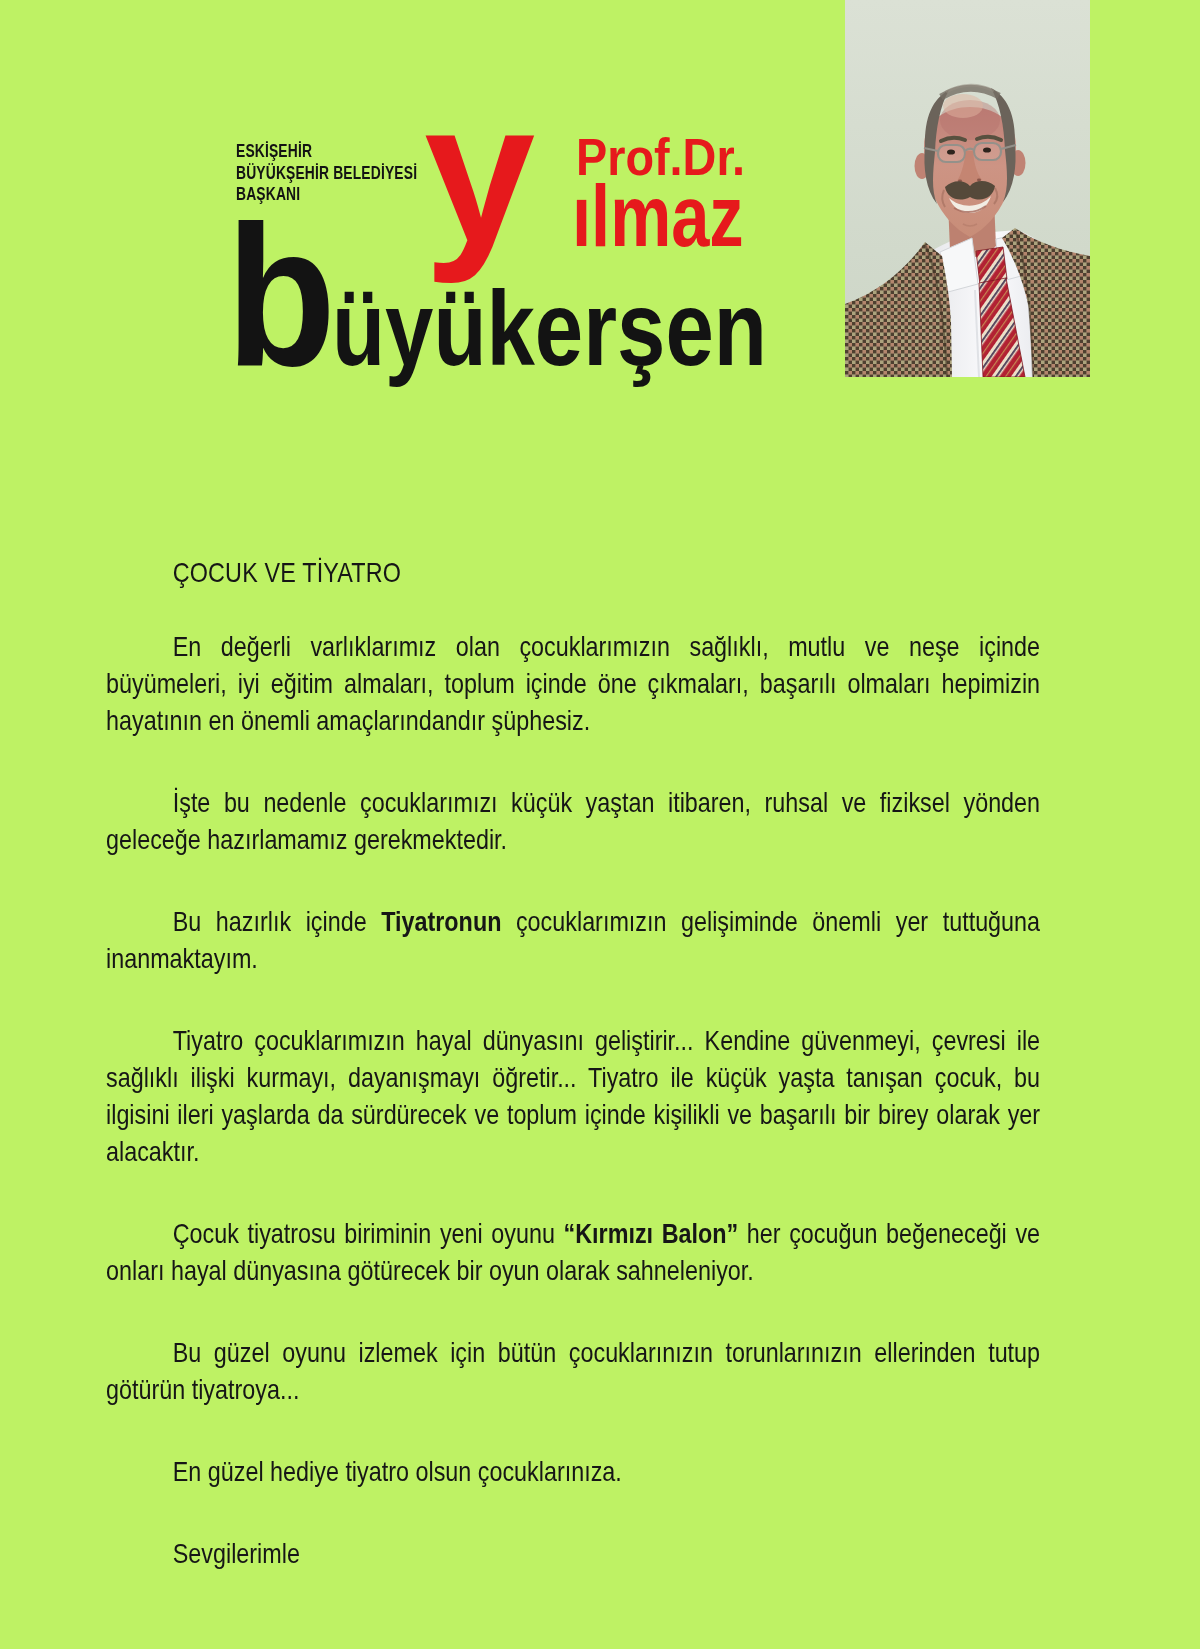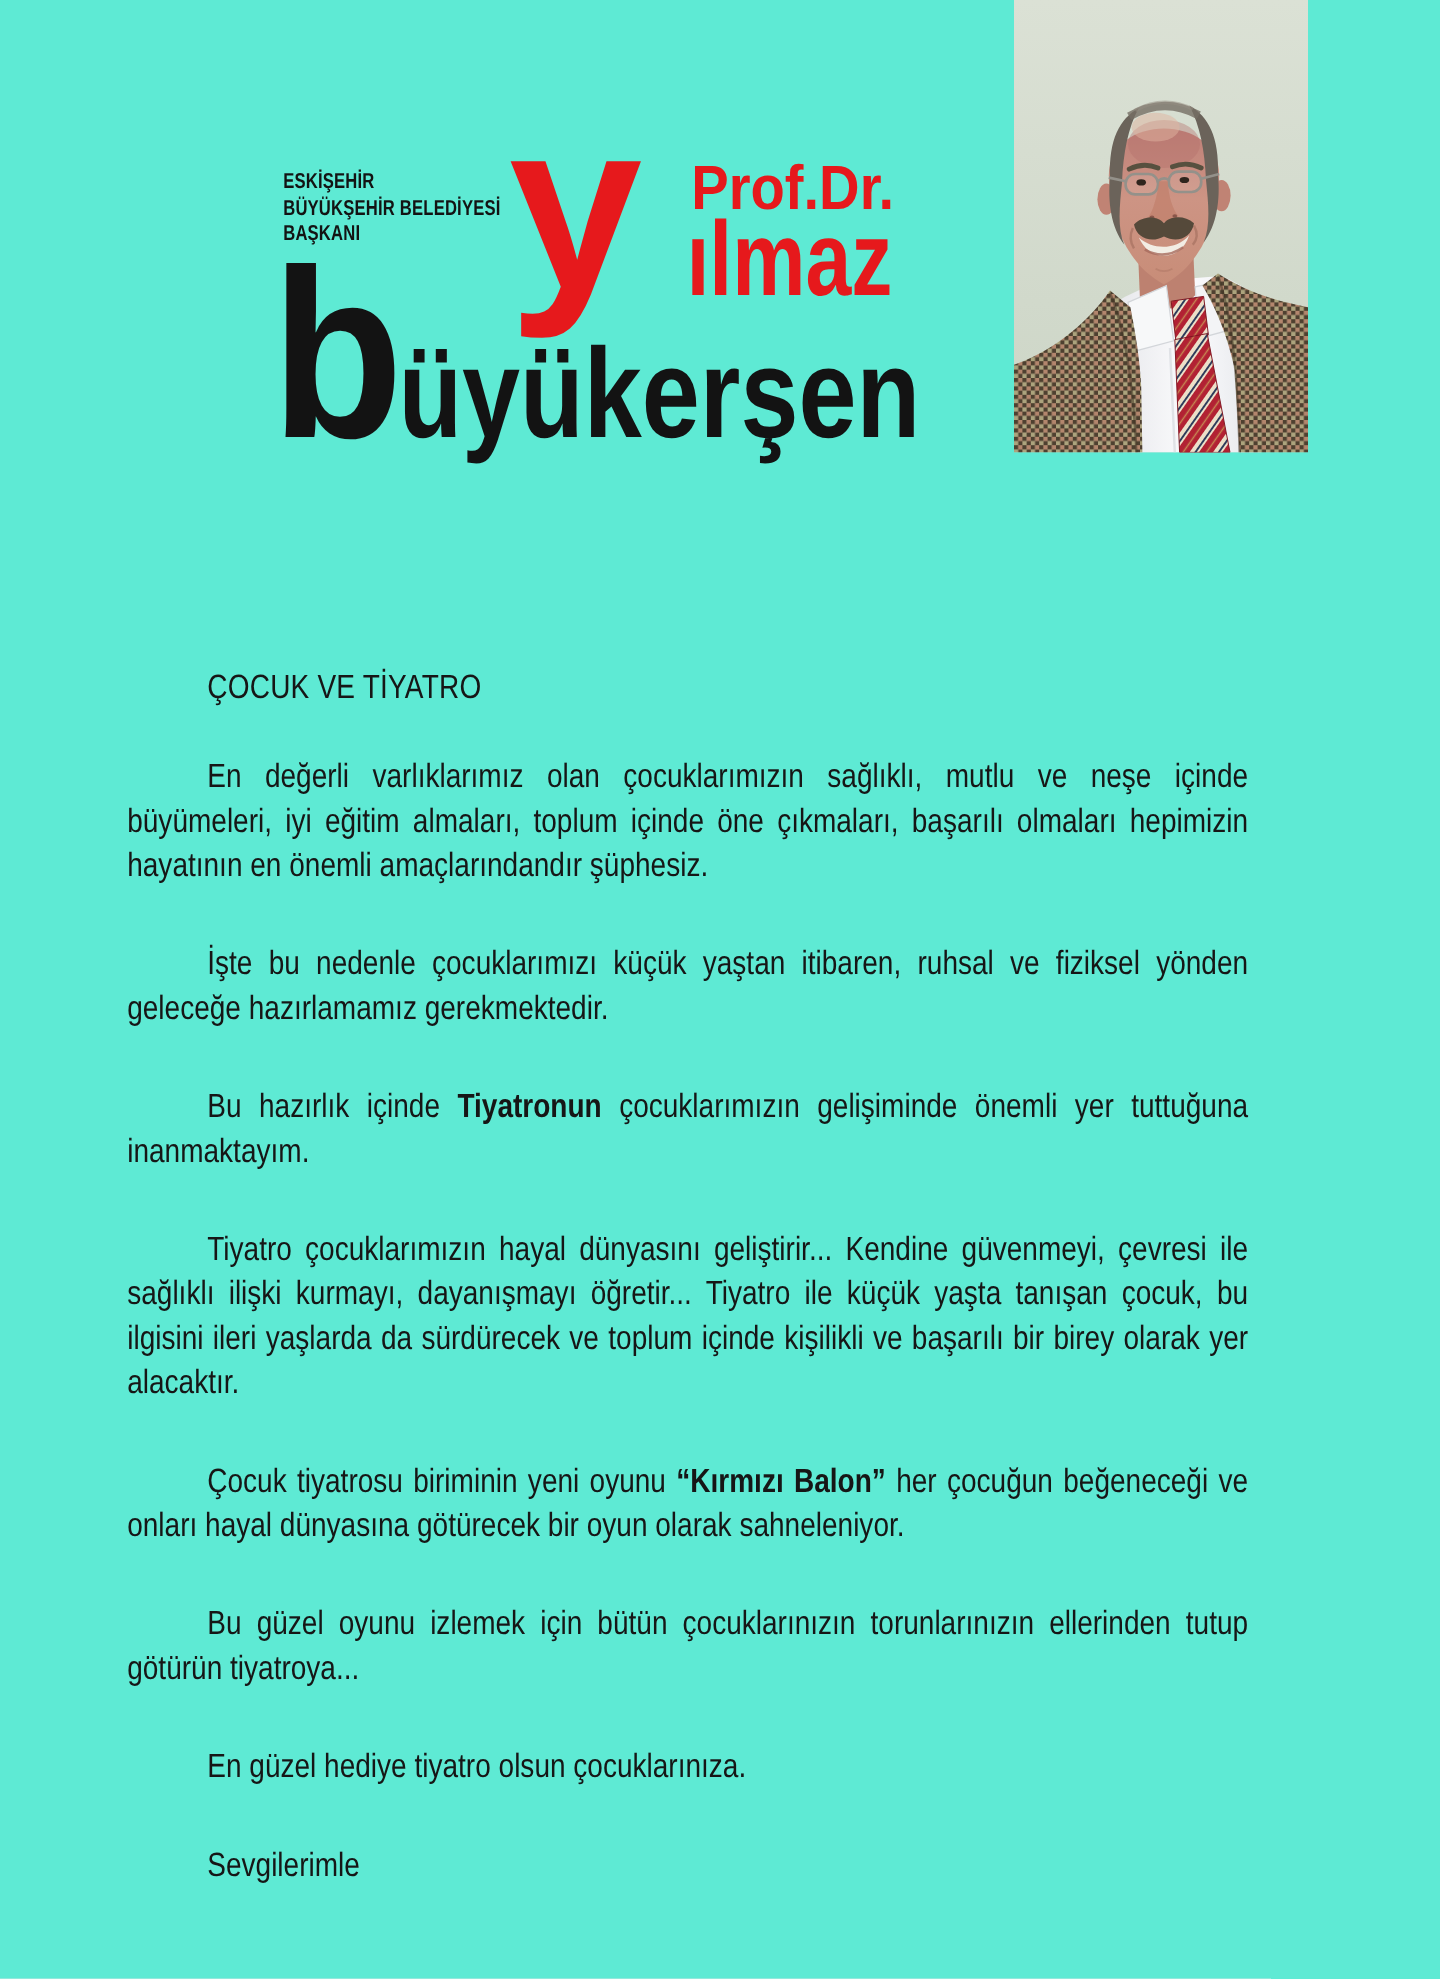--- a/index.html
+++ b/index.html
@@ -1,18 +1,18 @@
 <!DOCTYPE html>
 <html lang="tr"><head>
 <meta charset="utf-8">
 <style>
   html,body{margin:0;padding:0;background:#e9e9e9;}
   .page{
     position:relative;width:1200px;height:1649px;margin:0 auto;
-    background:#5eead4;overflow:hidden;
+    background:#bef264;overflow:hidden;
     font-family:"Liberation Sans","DejaVu Sans",sans-serif;
     color:#141414;
   }
   
   .office-block{
     position:absolute;left:236px;top:141px;
     font-size:18px;font-weight:700;line-height:21.5px;
     letter-spacing:.2px;color:#131313;
     transform:scaleX(.77);transform-origin:0 0;white-space:nowrap;
   }

